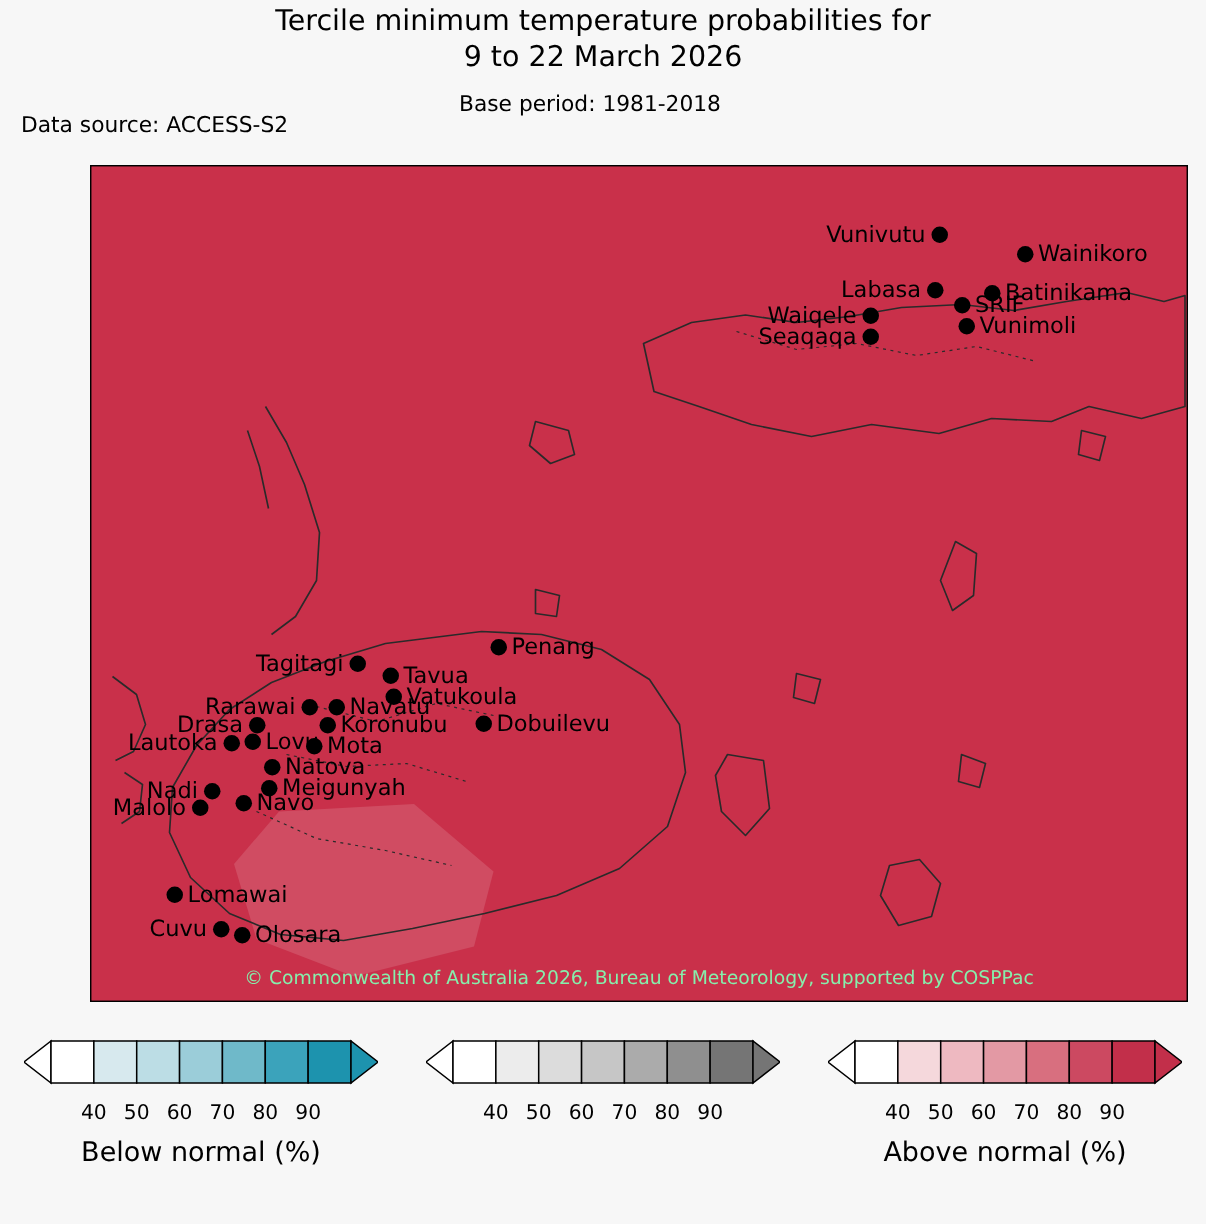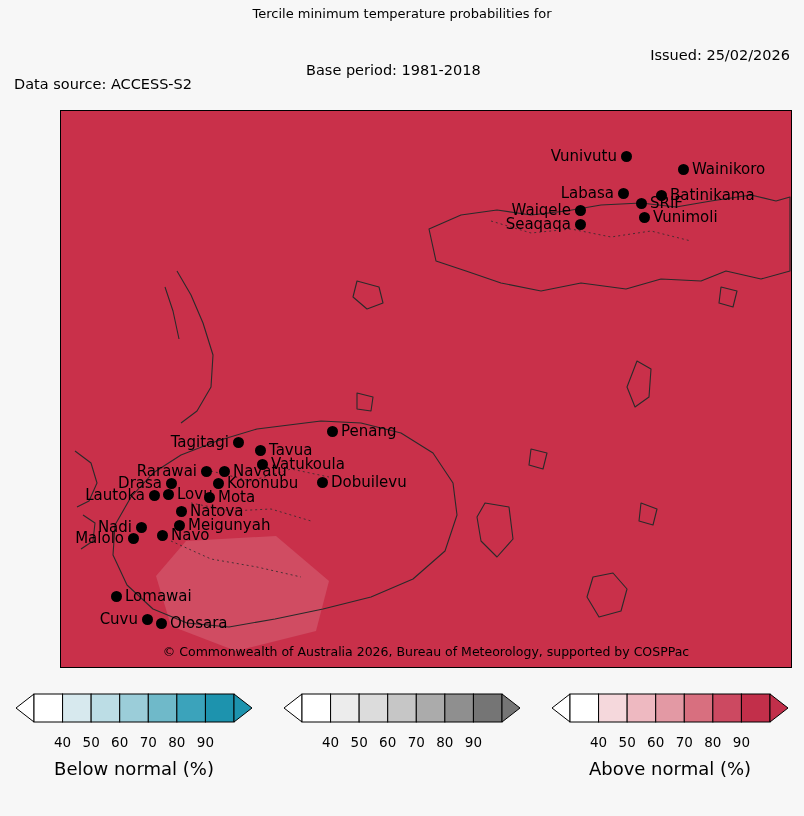--- a/index.html
+++ b/index.html
@@ -14,21 +14,21 @@
     color: #000;
     position: relative;
     overflow: hidden;
   }
   .title {
     position: absolute;
     top: 2px;
     left: 0;
     width: 804px;
     text-align: center;
-    font-size: 13px;
+    font-size: 19px;
     line-height: 24px;
   }
   .title div { white-space: nowrap; }
 
   .meta {
     position: absolute;
     font-size: 14.5px;
     line-height: 19px;
   }
   #data-source { top: 75px; left: 14px; }
@@ -76,21 +76,21 @@
   .city .label.right { left: 9px; top: -8px; }
   .city .label.left  { right: 9px; top: -8px; }
 
   .copyright {
     position: absolute;
     left: 0;
     bottom: 8px;
     width: 100%;
     text-align: center;
     font-size: 12.5px;
-    color: #000000;
+    color: #86efac;
   }
 
   .legends {
     position: absolute;
     left: 0;
     top: 690px;
     width: 804px;
     height: 110px;
   }
   .legend {
@@ -121,26 +121,26 @@
   .legend-caption {
     font-size: 18px;
     margin-top: 6px;
   }
 </style>
 </head>
 <body>
 
 <div class="title">
   <div>Tercile minimum temperature probabilities for</div>
+  <div>9 to 22 March 2026</div>
 </div>
 
 <div class="meta" id="data-source">Data source: ACCESS-S2</div>
 <div class="meta" id="base-period">Base period: 1981-2018</div>
 <div class="meta" id="model-run-block">
-  <div>Issued: 25/02/2026</div>
 </div>
 
 <div class="map-frame">
   <div class="map-canvas">
     <svg width="730" height="556" viewBox="0 0 730 556" xmlns="http://www.w3.org/2000/svg">
       <rect x="0" y="0" width="730" height="556" fill="#c9304a"></rect>
 
       <path d="M125 430 L215 425 L268 470 L255 520 L175 540 L110 515 L95 465 Z" fill="#d1566b" opacity="0.75"></path>
       <g fill="none" stroke="#2a2a2a" stroke-width="1.1" stroke-linejoin="round">
 

